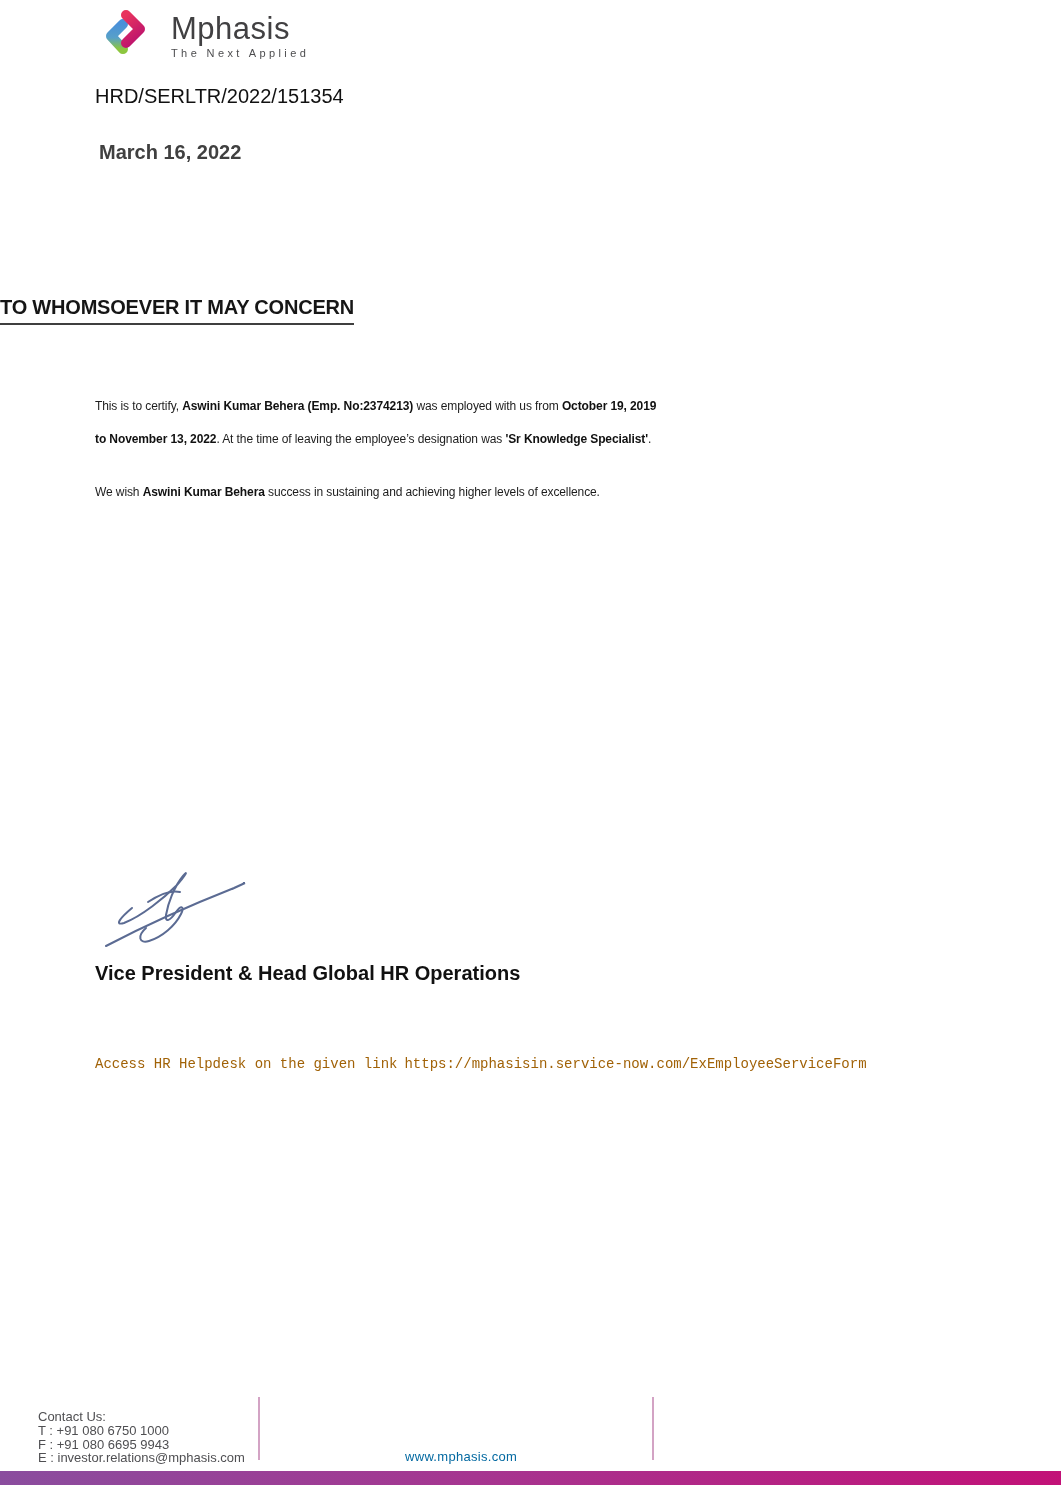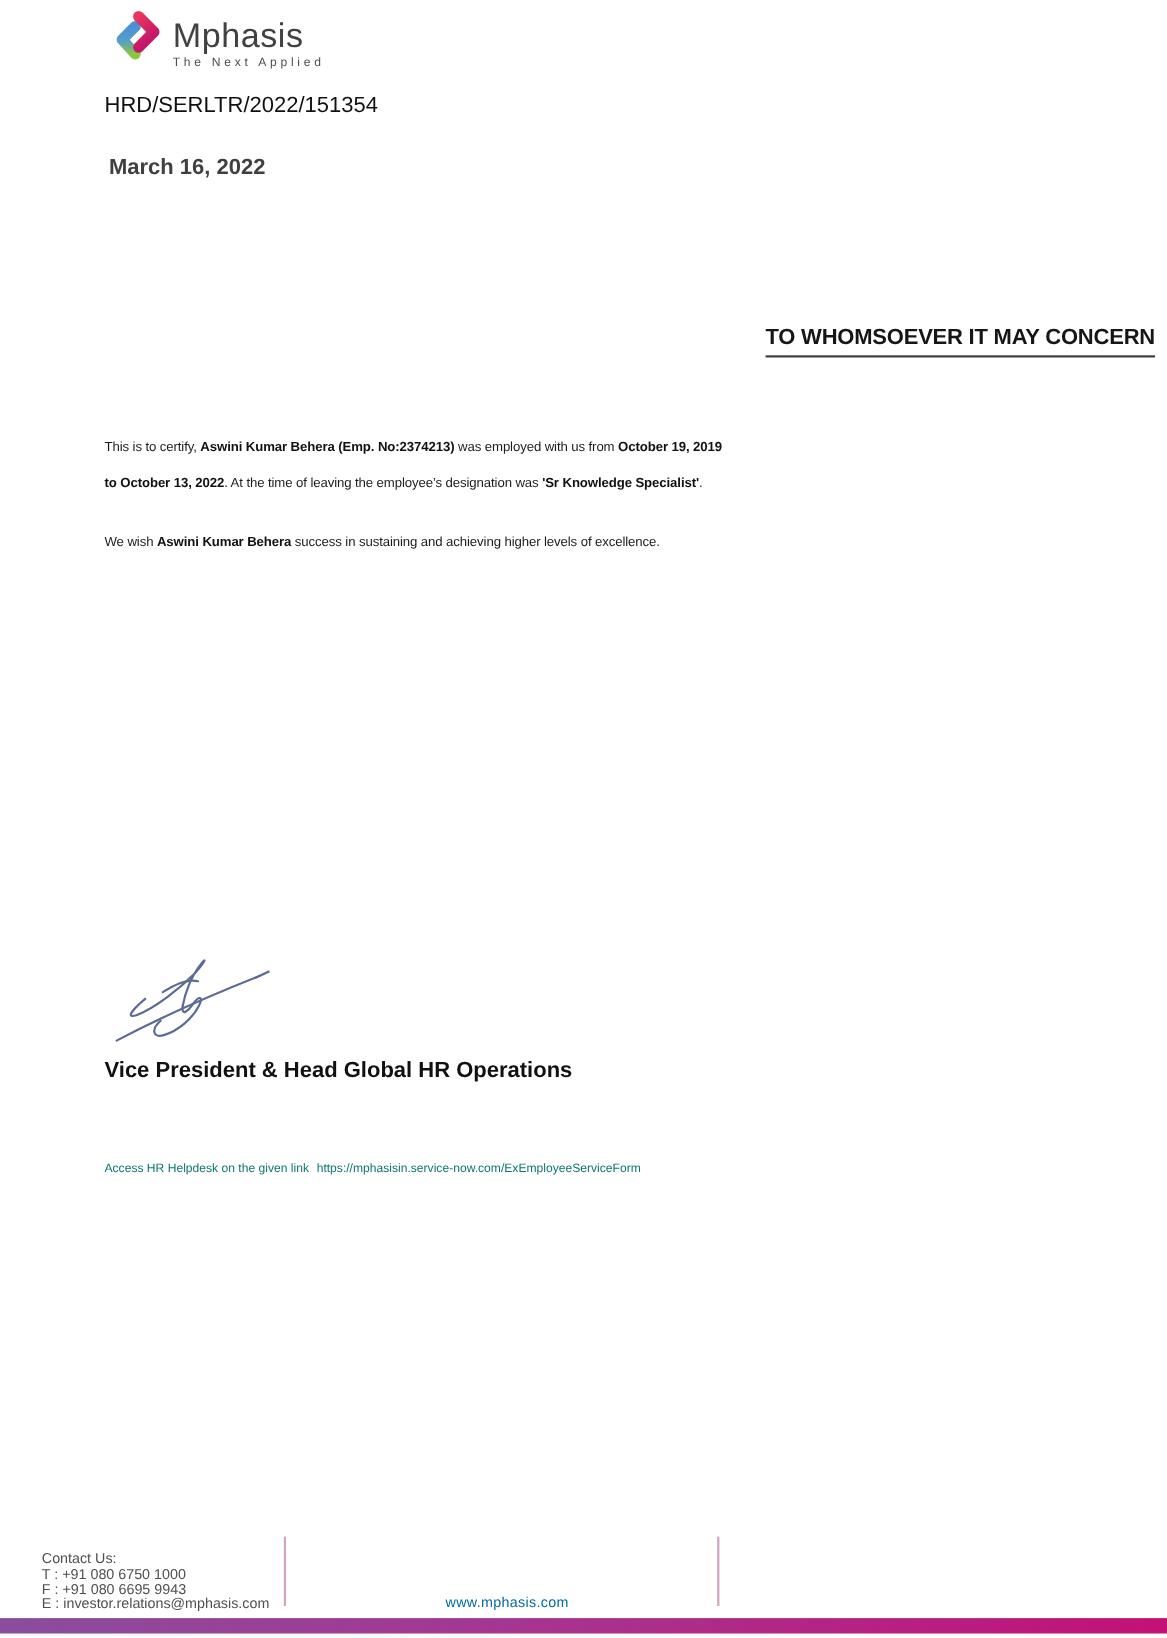--- a/index.html
+++ b/index.html
@@ -17,22 +17,22 @@
     overflow: hidden;
     color: #1b1b1b;
   }
 
   
   .logo {
     position: absolute;
     left: 103px;
     top: 8px;
     display: flex;
-    align-items: flex-end;
-    gap: 8px;
+    align-items: flex-start;
+    gap: 22px;
   }
   .logo-mark { width: 46px; height: 50px; }
   .logo-textcol { display: flex; flex-direction: column; padding-top: 6px; }
   .logo-word {
     font-size: 31px;
     font-weight: 500;
     color: #414042;
     letter-spacing: 0.5px;
     line-height: 30px;
   }
@@ -60,21 +60,21 @@
     font-weight: bold;
     color: #404040;
   }
 
   
   .letter-title-wrap {
     position: absolute;
     left: 0;
     top: 296px;
     width: 1050px;
-    text-align: right;
+    text-align: left;
   }
   .letter-title {
     display: inline-block;
     font-size: 20px;
     font-weight: bold;
     color: #161616;
     letter-spacing: -0.2px;
     border-bottom: 2.5px solid #3f3f3f;
     padding-bottom: 4px;
   }
@@ -103,22 +103,23 @@
     font-weight: bold;
     line-height: 29px;
     color: #111;
   }
 
   
   .helpdesk {
     position: absolute;
     left: 95px;
     top: 1056px;
-    font-size: 11px;
-    color: #0f766e;
+    font-size: 14px;
+    color: #a16207;
+    font-family: Liberation Mono, monospace;
   }
   .helpdesk .url { margin-left: 7px; }
 
   
   .footer-contact {
     position: absolute;
     left: 38px;
     top: 1410px;
     font-size: 13px;
     line-height: 13.8px;
@@ -191,21 +192,21 @@
 
   <div class="ref-number">HRD/SERLTR/2022/151354</div>
   <div class="letter-date">March 16, 2022</div>
 
   <div class="letter-title-wrap">
     <span class="letter-title">TO WHOMSOEVER IT MAY CONCERN</span>
   </div>
 
   <div class="para para-1">
     <span>This is to certify, </span><b>Aswini Kumar Behera (Emp. No:2374213)</b><span> was employed with us from </span><b>October 19, 2019</b><br>
-    <b>to October 13, 2022</b><span>. At the time of leaving the employee’s designation was </span><b>'Sr Knowledge Specialist'</b><span>.</span>
+    <b>to November 13, 2022</b><span>. At the time of leaving the employee’s designation was </span><b>'Sr Knowledge Specialist'</b><span>.</span>
   </div>
 
   <div class="para para-2">
     <span>We wish </span><b>Aswini Kumar Behera</b><span> success in sustaining and achieving higher levels of excellence.</span>
   </div>
 
   <div class="signature">
     <svg width="175" height="95" viewBox="0 0 175 95" aria-hidden="true">
       <g fill="none" stroke="#5b6b93" stroke-width="2" stroke-linecap="round">
         <path d="M44,46 C32,56 26,64 36,61 C54,54 76,36 89,23 C97,14 101,7 95,14 C86,25 80,41 78,53 C77,61 82,59 88,50 C93,43 97,44 93,52 C87,64 74,75 61,79 C51,82 49,74 58,66"></path>

